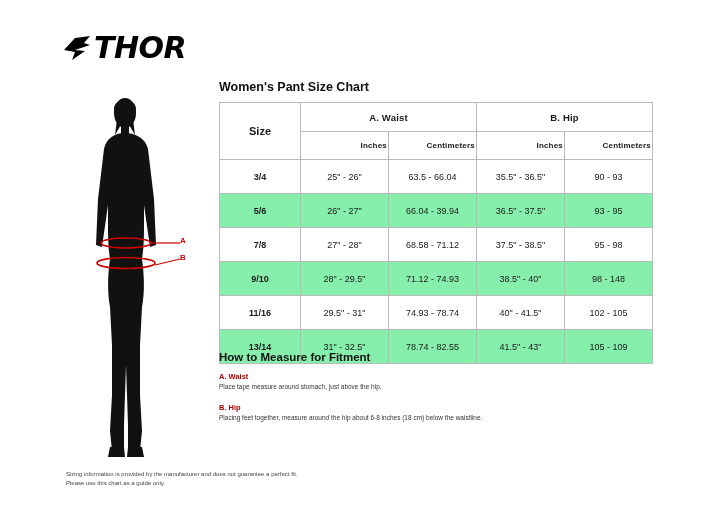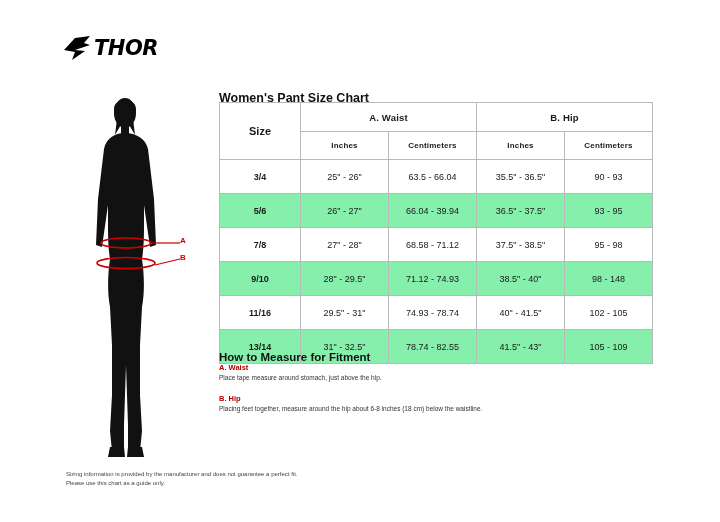--- a/index.html
+++ b/index.html
@@ -37,21 +37,21 @@
   .logo-mark {
     width: 30px;
     height: 26px;
     margin-right: 2px;
     flex: none;
   }
   .logo-text {
     font-family: "DejaVu Sans", sans-serif;
     font-weight: bold;
     font-style: italic;
-    font-size: 21px;
+    font-size: 30px;
     letter-spacing: -0.5px;
     color: #000;
     line-height: 1;
   }
 
   
   .figure {
     position: absolute;
     left: 62px;
     top: 95px;
@@ -60,21 +60,20 @@
   }
 
   
   .chart-title {
     position: absolute;
     left: 219px;
     top: 80px;
     font-size: 12.5px;
     font-weight: bold;
     color: #111;
-    margin-top: 11px;
   }
 
   
   .size-table {
     position: absolute;
     left: 219px;
     top: 102px;
     width: 434px;
     border-collapse: collapse;
     table-layout: fixed;
@@ -96,20 +95,21 @@
     height: 51px;
     font-size: 11px;
     font-weight: bold;
     width: 78px;
   }
   .size-table .sub-head {
     height: 25px;
     font-size: 8px;
     font-weight: bold;
     letter-spacing: 0.2px;
+    text-align: right;
   }
   .size-table tbody td {
     height: 31px;
     font-size: 9px;
   }
   .size-table tbody td.size-col {
     font-weight: bold;
     font-size: 9px;
   }
   .size-table tbody tr.shaded td {
@@ -120,20 +120,21 @@
   .howto {
     position: absolute;
     left: 219px;
     top: 351px;
     width: 436px;
   }
   .howto-title {
     font-size: 11.5px;
     font-weight: bold;
     color: #111;
+    margin-bottom: 9px;
   }
   .howto-label {
     font-size: 7.5px;
     font-weight: bold;
     color: #b00000;
     margin-bottom: 2px;
   }
   .howto-text {
     font-size: 6.5px;
     color: #333;

